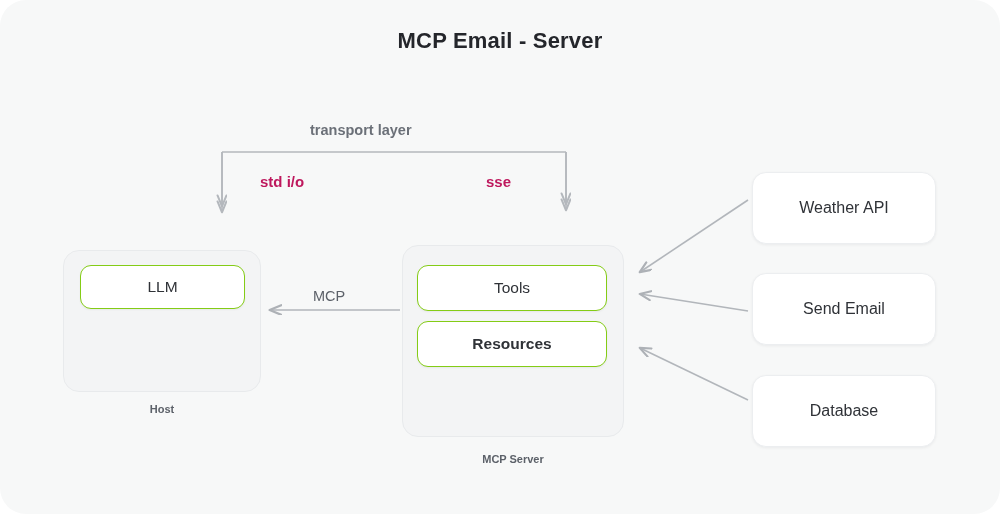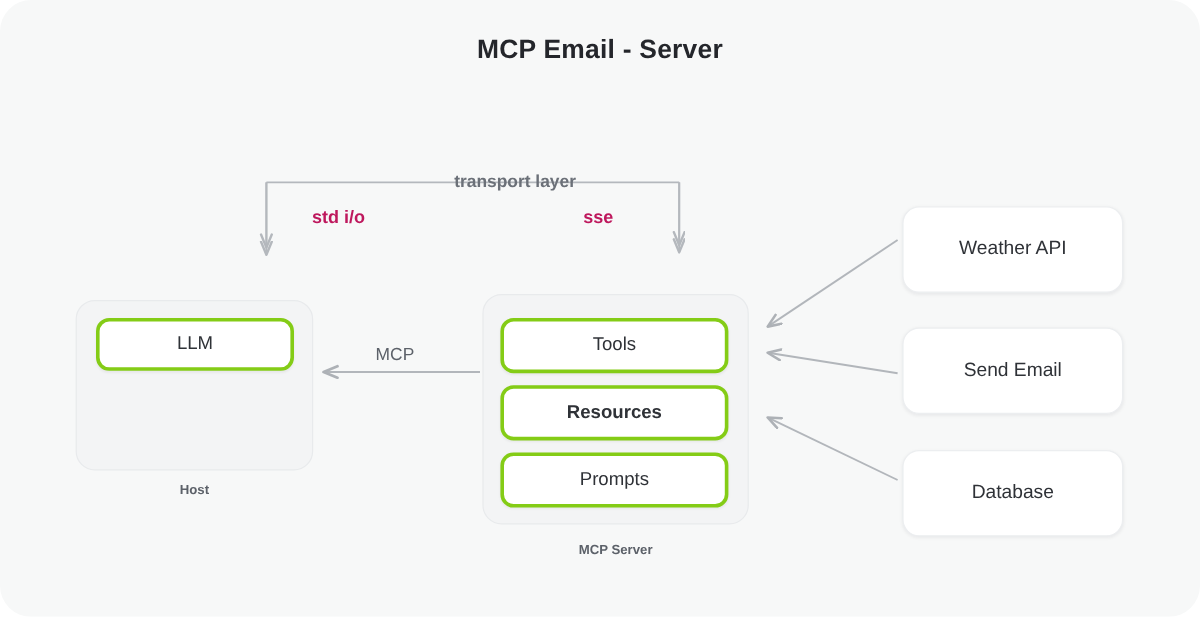--- a/index.html
+++ b/index.html
@@ -30,25 +30,24 @@
     font-size: 22px;
     font-weight: bold;
     color: #24262b;
     letter-spacing: 0.2px;
   }
   .transport-label {
     position: absolute;
     left: 310px;
     top: 122px;
     width: 170px;
-    text-align: right;
+    text-align: left;
     font-size: 14.5px;
     font-weight: bold;
     color: #6b7078;
-    margin-top: 22px;
   }
   .proto-label {
     position: absolute;
     font-size: 15px;
     font-weight: bold;
     color: #be185d;
     white-space: nowrap;
   }
   #label-stdio { left: 260px; top: 173px; }
   #label-sse   { left: 486px; top: 173px; }
@@ -79,21 +78,21 @@
     font-weight: bold;
     color: #5c6169;
   }
   #host-caption   { left: 63px;  top: 403px; width: 198px; }
   #server-caption { left: 402px; top: 453px; width: 222px; }
 
   
   .card {
     position: absolute;
     background: #ffffff;
-    border: 3px solid #84cc16;
+    border: 1px solid #84cc16;
     border-radius: 11px;
     box-sizing: border-box;
     display: flex;
     align-items: center;
     justify-content: center;
     font-size: 15.5px;
     color: #2f3237;
     box-shadow: 0 1px 2px rgba(22,24,28,0.05);
   }
   #card-llm        { left: 80px;  top: 265px; width: 165px; height: 44px; }
@@ -182,21 +181,20 @@
   <div class="proto-label" id="label-stdio">std i/o</div>
   <div class="proto-label" id="label-sse">sse</div>
 
   <div class="group-box" id="host-box"></div>
   <div class="card" id="card-llm">LLM</div>
   <div class="group-caption" id="host-caption">Host</div>
 
   <div class="group-box" id="server-box"></div>
   <div class="card" id="card-tools">Tools</div>
   <div class="card" id="card-resources">Resources</div>
-  <div class="card" id="card-prompts">Prompts</div>
   <div class="group-caption" id="server-caption">MCP Server</div>
 
   <div class="edge-label" id="label-mcp">MCP</div>
 
   <div class="service" id="svc-email">Send Email</div>
   <div class="service" id="svc-weather">Weather API</div>
   <div class="service" id="svc-database">Database</div>
 
 </div>
 

